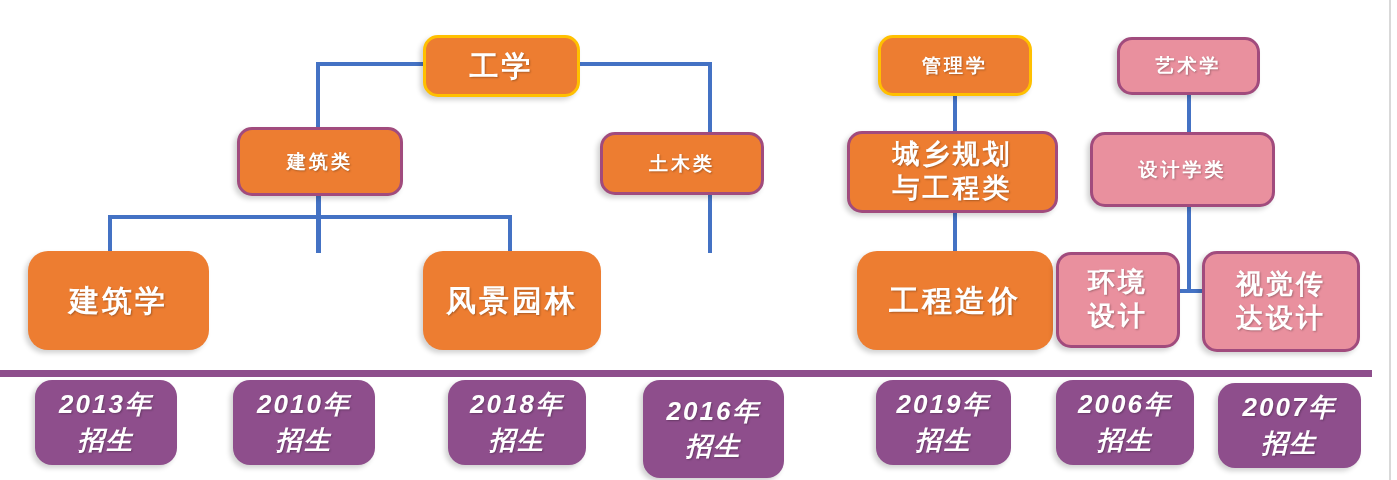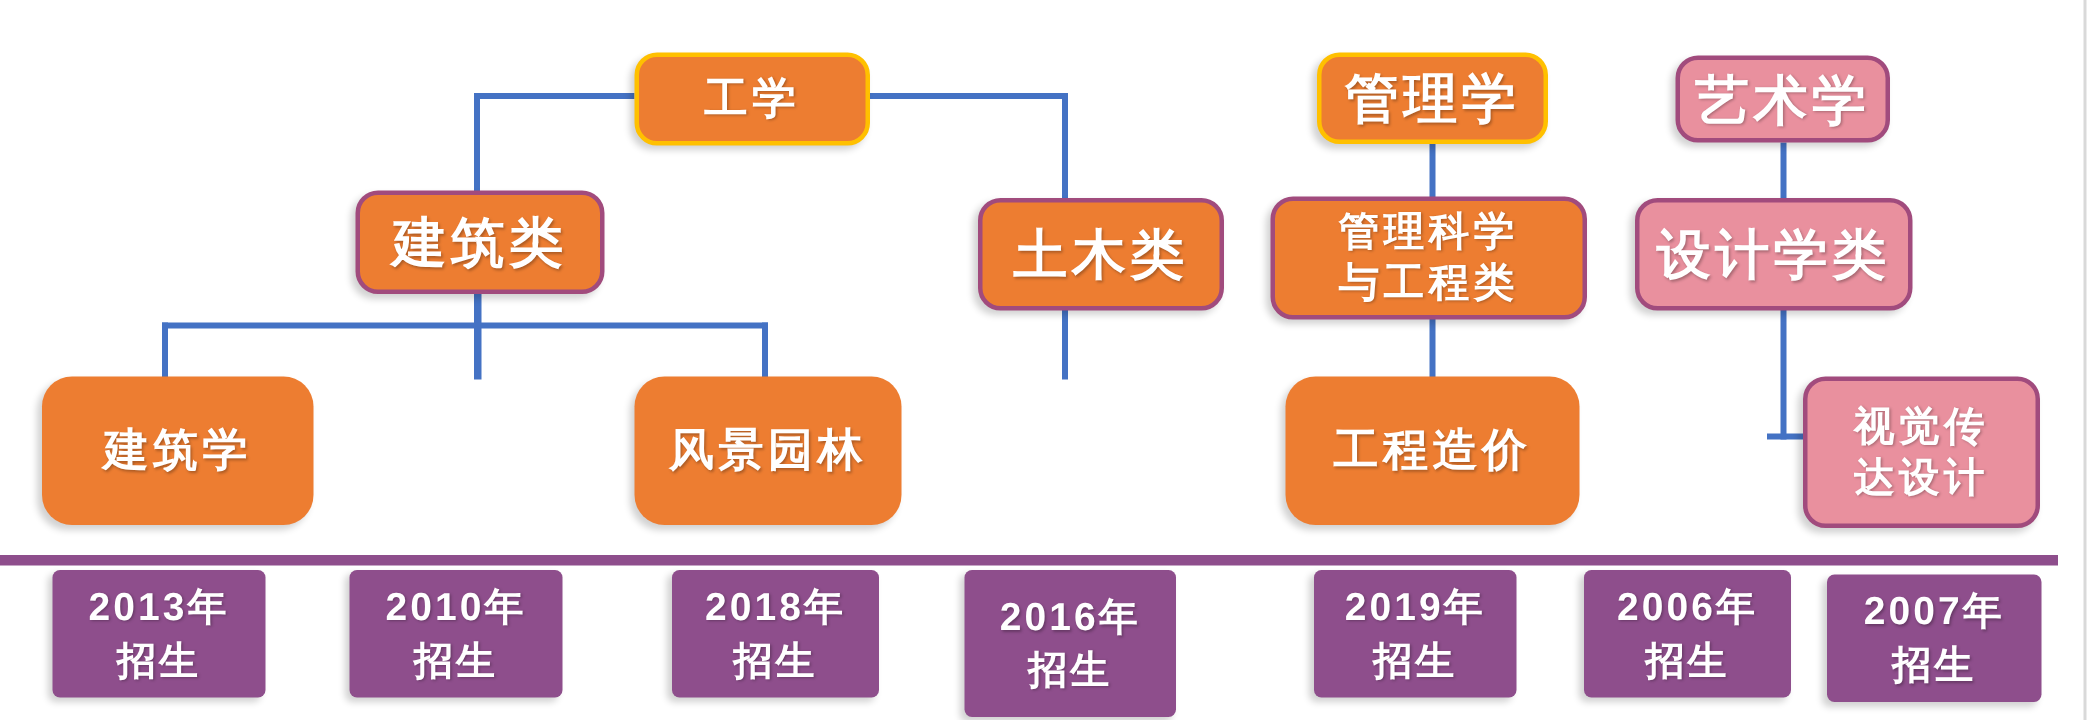--- a/index.html
+++ b/index.html
@@ -44,38 +44,39 @@
     border: none;
     border-radius: 20px;
   }
   .pink-plum {
     background: var(--pink, #E9909E);
     border: 3px solid var(--plum, #A14B7D);
   }
   .purple-box {
     background: var(--purple, #8E4E8C);
     border: none;
-    border-radius: 5px;
+    border-radius: 17px;
     letter-spacing: 2px;
     line-height: 1.35;
+    font-style: italic;
   }
   .connector {
     position: absolute;
     background: var(--blue, #4472C4);
   }
   .divider {
     position: absolute;
     background: var(--purple, #8E4E8C);
   }
   .edge-line {
     position: absolute;
     background: var(--gray-edge, #D9D9D9);
   }
   .fs29 { font-size: 29px; }
-  .fs28 { font-size: 36px; }
+  .fs28 { font-size: 19px; }
   .fs27 { font-size: 27px; }
   .fs30 { font-size: 30px; }
   .fs26 { font-size: 26px; }
 </style>
 </head>
 <body>
 
 <div class="canvas">
 
   <div class="connector" style="left:318px; top:62px; width:105px; height:4px;"></div>
@@ -95,28 +96,30 @@
 
   <div class="connector" style="left:1187px; top:95px; width:4px; height:39px;"></div>
   <div class="connector" style="left:1187px; top:205px; width:4px; height:88px;"></div>
   <div class="connector" style="left:1178px; top:289px; width:26px; height:4px;"></div>
 
   <div class="node orange-yellow fs29" style="left:423px; top:35px; width:157px; height:62px;">工学</div>
   <div class="node orange-yellow fs28" style="left:878px; top:35px; width:154px; height:61px;">管理学</div>
   <div class="node pink-plum fs28" style="left:1117px; top:37px; width:143px; height:58px;">艺术学</div>
 
   <div class="node orange-plum fs28" style="left:237px; top:127px; width:166px; height:69px;">建筑类</div>
-  <div class="node orange-plum fs28" style="left:652px; top:132px; width:164px; height:75px;">土木类</div>
-  <div class="node orange-plum fs27" style="left:847px; top:131px; width:211px; height:82px;">管理科学
+  <div class="node orange-plum fs28" style="left:600px; top:132px; width:164px; height:63px;">土木类</div>
+  <div class="node orange-plum fs27" style="left:847px; top:131px; width:211px; height:82px;">城乡规划
 与工程类</div>
   <div class="node pink-plum fs28" style="left:1090px; top:132px; width:185px; height:75px;">设计学类</div>
 
   <div class="node orange-plain fs30" style="left:28px; top:251px; width:181px; height:99px;">建筑学</div>
   <div class="node orange-plain fs30" style="left:423px; top:251px; width:178px; height:99px;">风景园林</div>
   <div class="node orange-plain fs30" style="left:857px; top:251px; width:196px; height:99px;">工程造价</div>
+  <div class="node pink-plum fs27" style="left:1056px; top:252px; width:124px; height:96px;">环境
+设计</div>
   <div class="node pink-plum fs27" style="left:1202px; top:251px; width:158px; height:101px;">视觉传
 达设计</div>
 
   <div class="divider" style="left:0px; top:370px; width:1372px; height:7px;"></div>
 
   <div class="node purple-box fs26" style="left:35px; top:380px; width:142px; height:85px;">2013年
 招生</div>
   <div class="node purple-box fs26" style="left:233px; top:380px; width:142px; height:85px;">2010年
 招生</div>
   <div class="node purple-box fs26" style="left:448px; top:380px; width:138px; height:85px;">2018年

